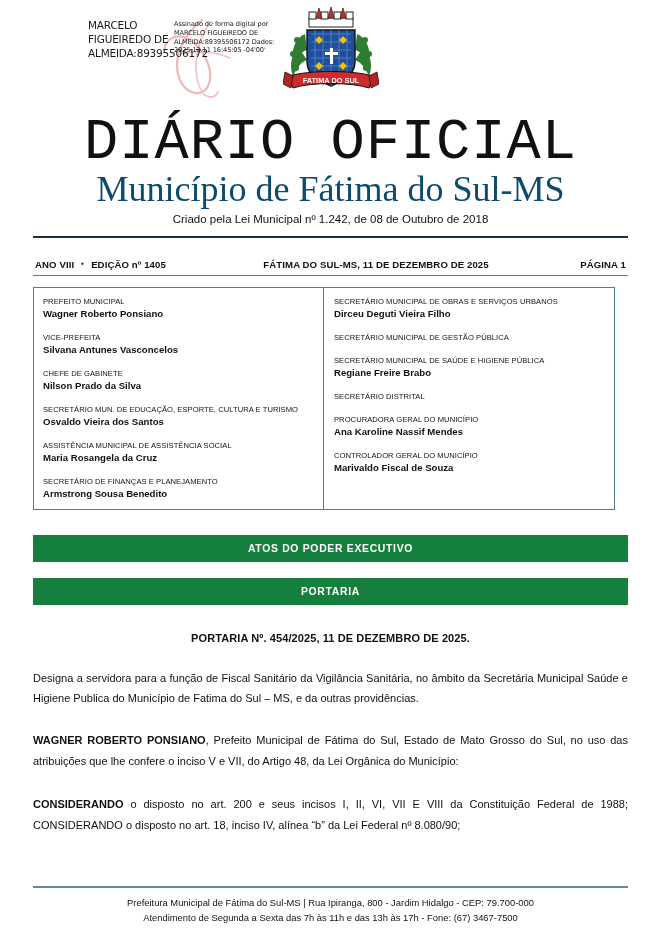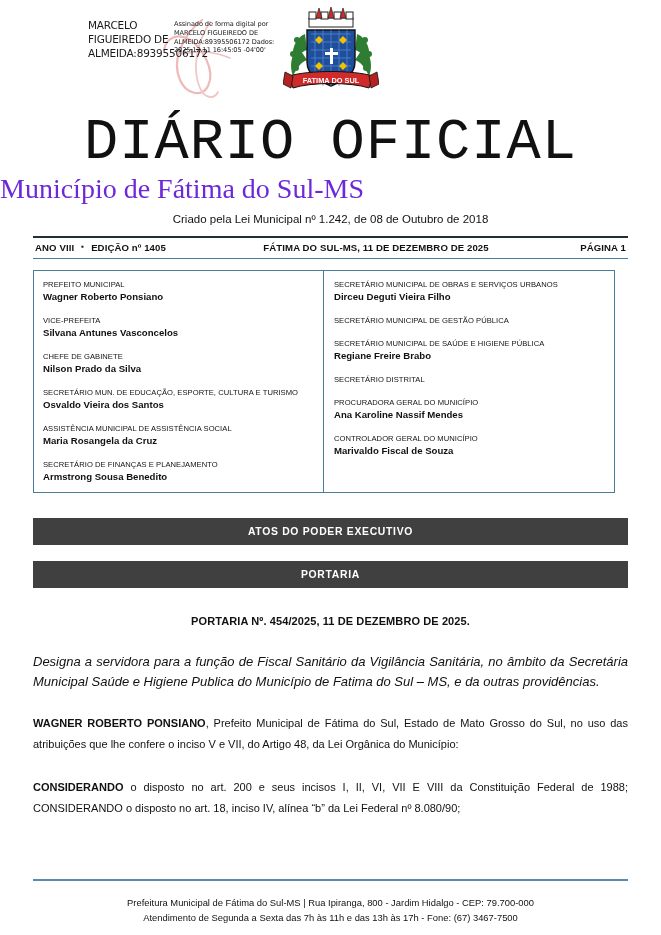--- a/index.html
+++ b/index.html
@@ -79,25 +79,25 @@
   .title-main {
     text-align: center;
     font-family: Liberation Mono, monospace;
     font-size: 57px;
     line-height: 58px;
     letter-spacing: 1px;
     color: #111111;
     margin-top: 2px;
   }
   .title-sub {
-    text-align: left;
+    text-align: center;
     font-family: "Liberation Serif", serif;
-    font-size: 28px;
+    font-size: 36px;
     line-height: 32px;
-    color: #6d28d9;
+    color: #0c4a6e;
     margin-top: 1px;
   }
   .title-law {
     text-align: center;
     font-family: "Liberation Sans", sans-serif;
     font-size: 11.5px;
     line-height: 15px;
     color: #111111;
     margin-top: 7px;
   }
@@ -106,21 +106,21 @@
   .rule-thick {
     margin: 9px 33px 0 33px;
     border-top: 2.6px solid #20303a;
   }
   .rule-thin-blue {
     margin: 0 33px;
     border-top: 1.3px solid #4a7c9b;
   }
   .edition-bar {
     margin: 0 33px;
-    padding: 4px 2px 5px 2px;
+    padding: 21px 2px 5px 2px;
     display: flex;
     align-items: center;
     font-size: 9.6px;
     font-weight: bold;
     letter-spacing: 0.1px;
     color: #111111;
   }
   .ed-left { display: flex; align-items: center; gap: 7px; white-space: nowrap; }
   .ed-sep { font-size: 8px; line-height: 1; position: relative; top: -1px; }
   .ed-center { flex: 1; text-align: center; white-space: nowrap; padding-left: 6px; }
@@ -154,21 +154,21 @@
     font-size: 9.6px;
     line-height: 13px;
     font-weight: bold;
     color: #111111;
     white-space: nowrap;
   }
 
   
   .section-bar {
     margin: 0 33px;
-    background: #404040;
+    background: #15803d;
     color: #ffffff;
     text-align: center;
     font-size: 10.4px;
     font-weight: bold;
     letter-spacing: 0.7px;
     padding: 8px 0 8px 0;
   }
   .bar-gap-1 { height: 25px; }
   .bar-gap-2 { height: 16px; }
 
@@ -176,23 +176,22 @@
   .doc-title {
     margin: 27px 33px 0 33px;
     text-align: center;
     font-size: 11px;
     font-weight: bold;
     letter-spacing: 0.1px;
     color: #111111;
   }
   .doc-ementa {
     margin: 25px 33px 0 33px;
-    font-size: 13px;
+    font-size: 11px;
     line-height: 19.5px;
-    font-style: italic;
     text-align: justify;
     color: #111111;
   }
   .doc-para {
     margin: 22px 33px 0 33px;
     font-size: 11px;
     line-height: 21px;
     text-align: justify;
     color: #111111;
   }
@@ -207,21 +206,21 @@
   }
   .footer-rule {
     margin: 0 33px 0 33px;
     border-top: 2.4px solid #5b8bab;
   }
   .footer-text {
     text-align: center;
     font-size: 9.4px;
     line-height: 15px;
     color: #111111;
-    padding-top: 14px;
+    padding-top: 7px;
   }
 </style>
 </head>
 <body>
 
 <div class="page">
 
   <div class="masthead">
 
     <div class="sig-block">

